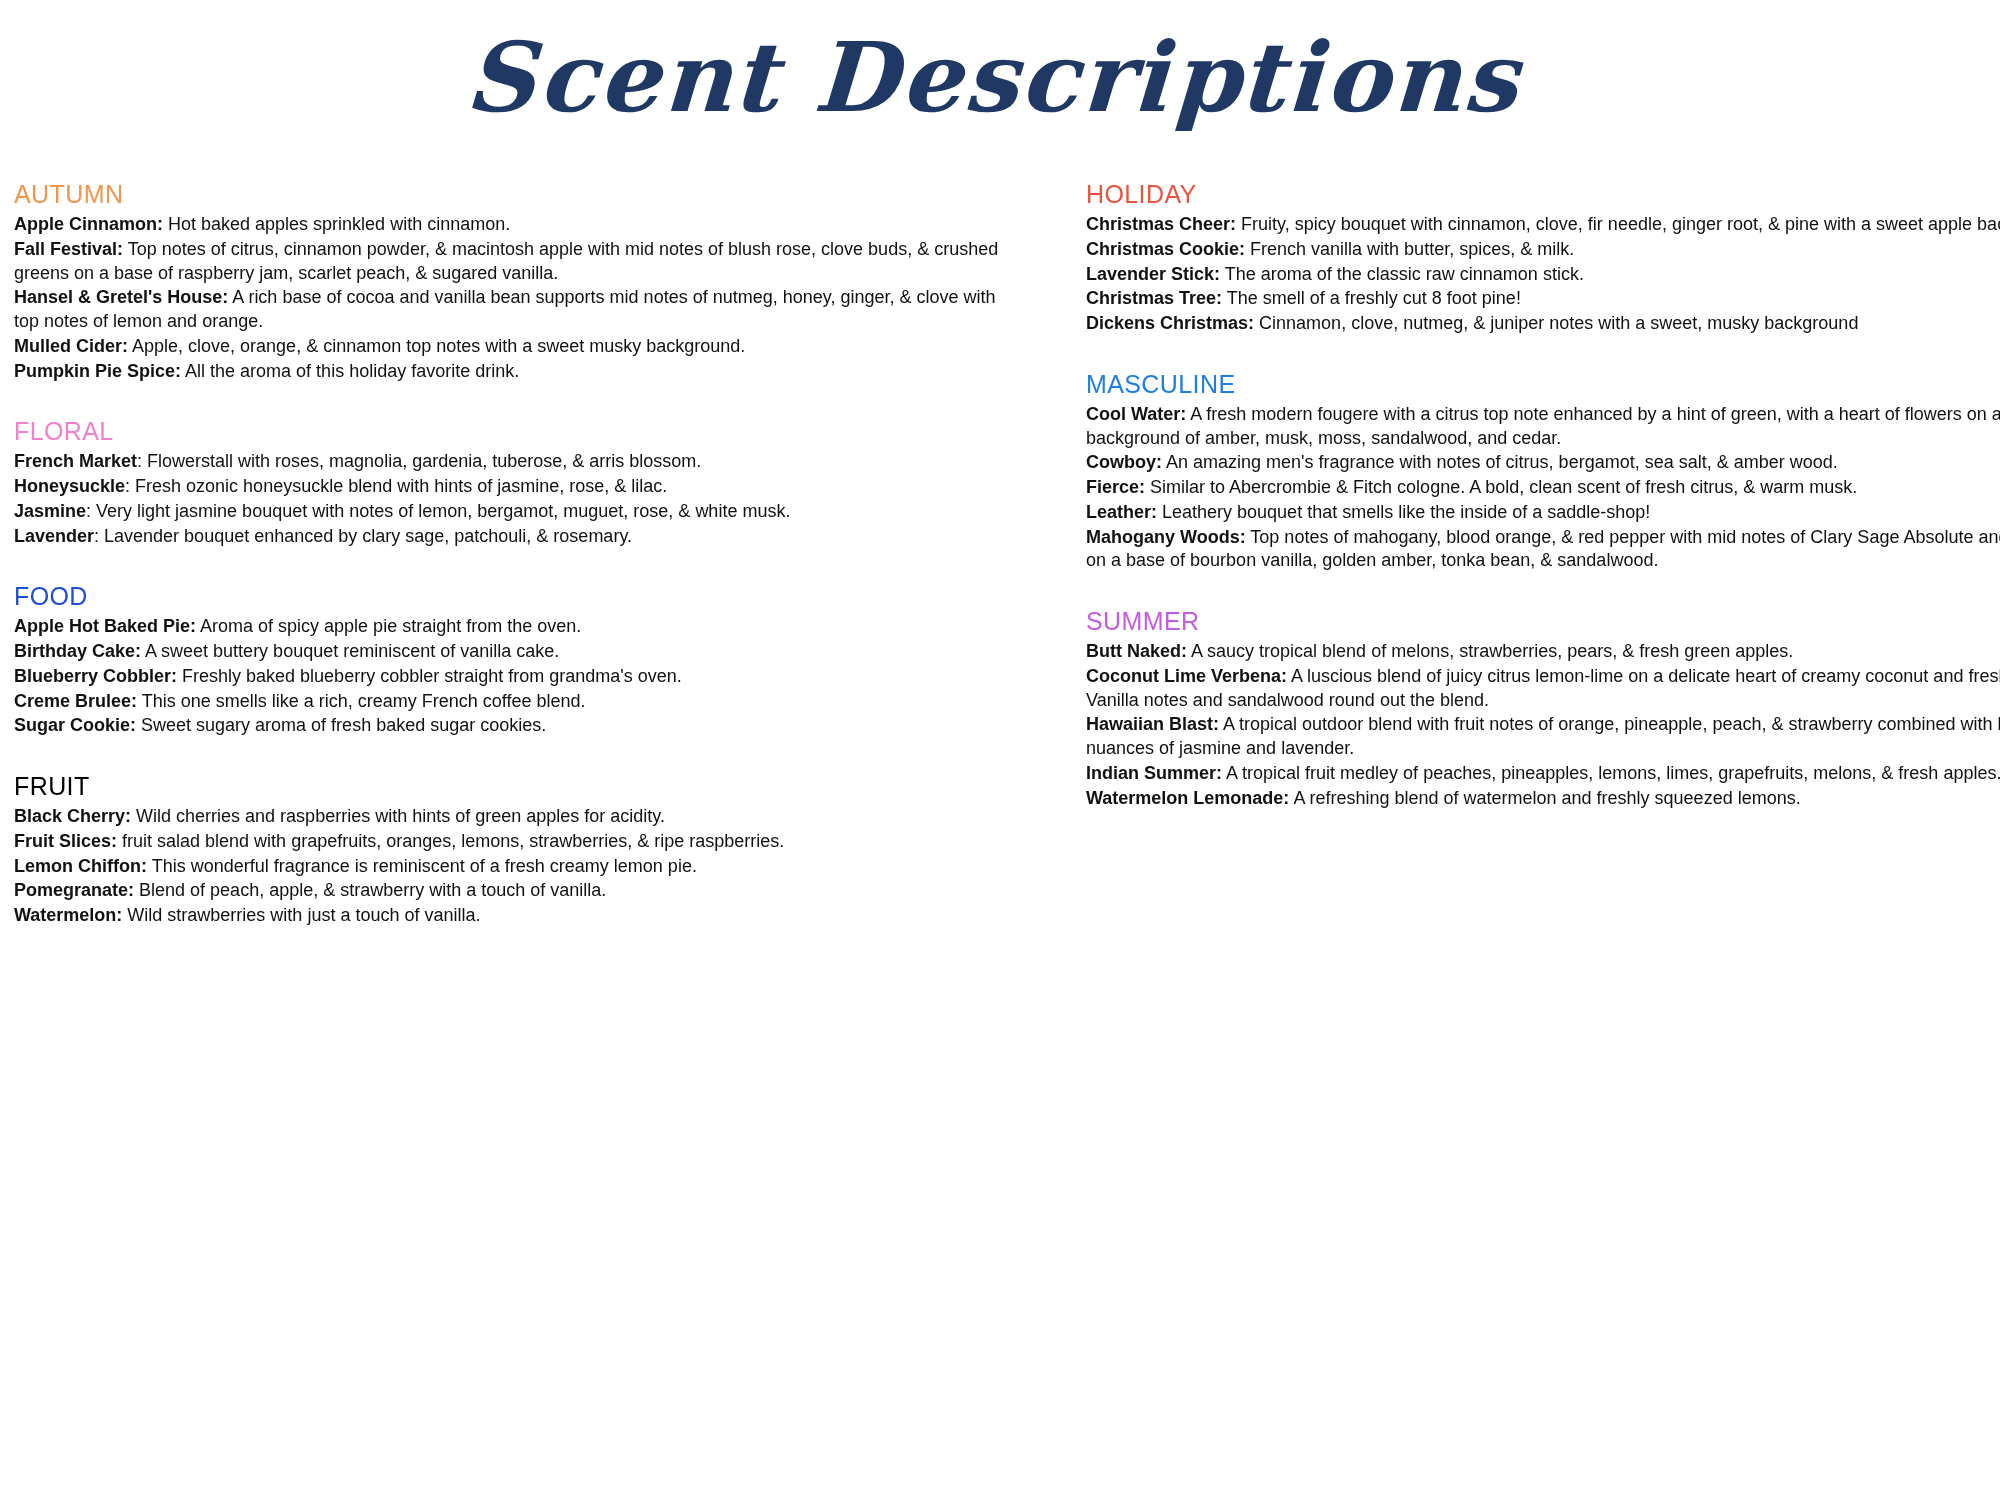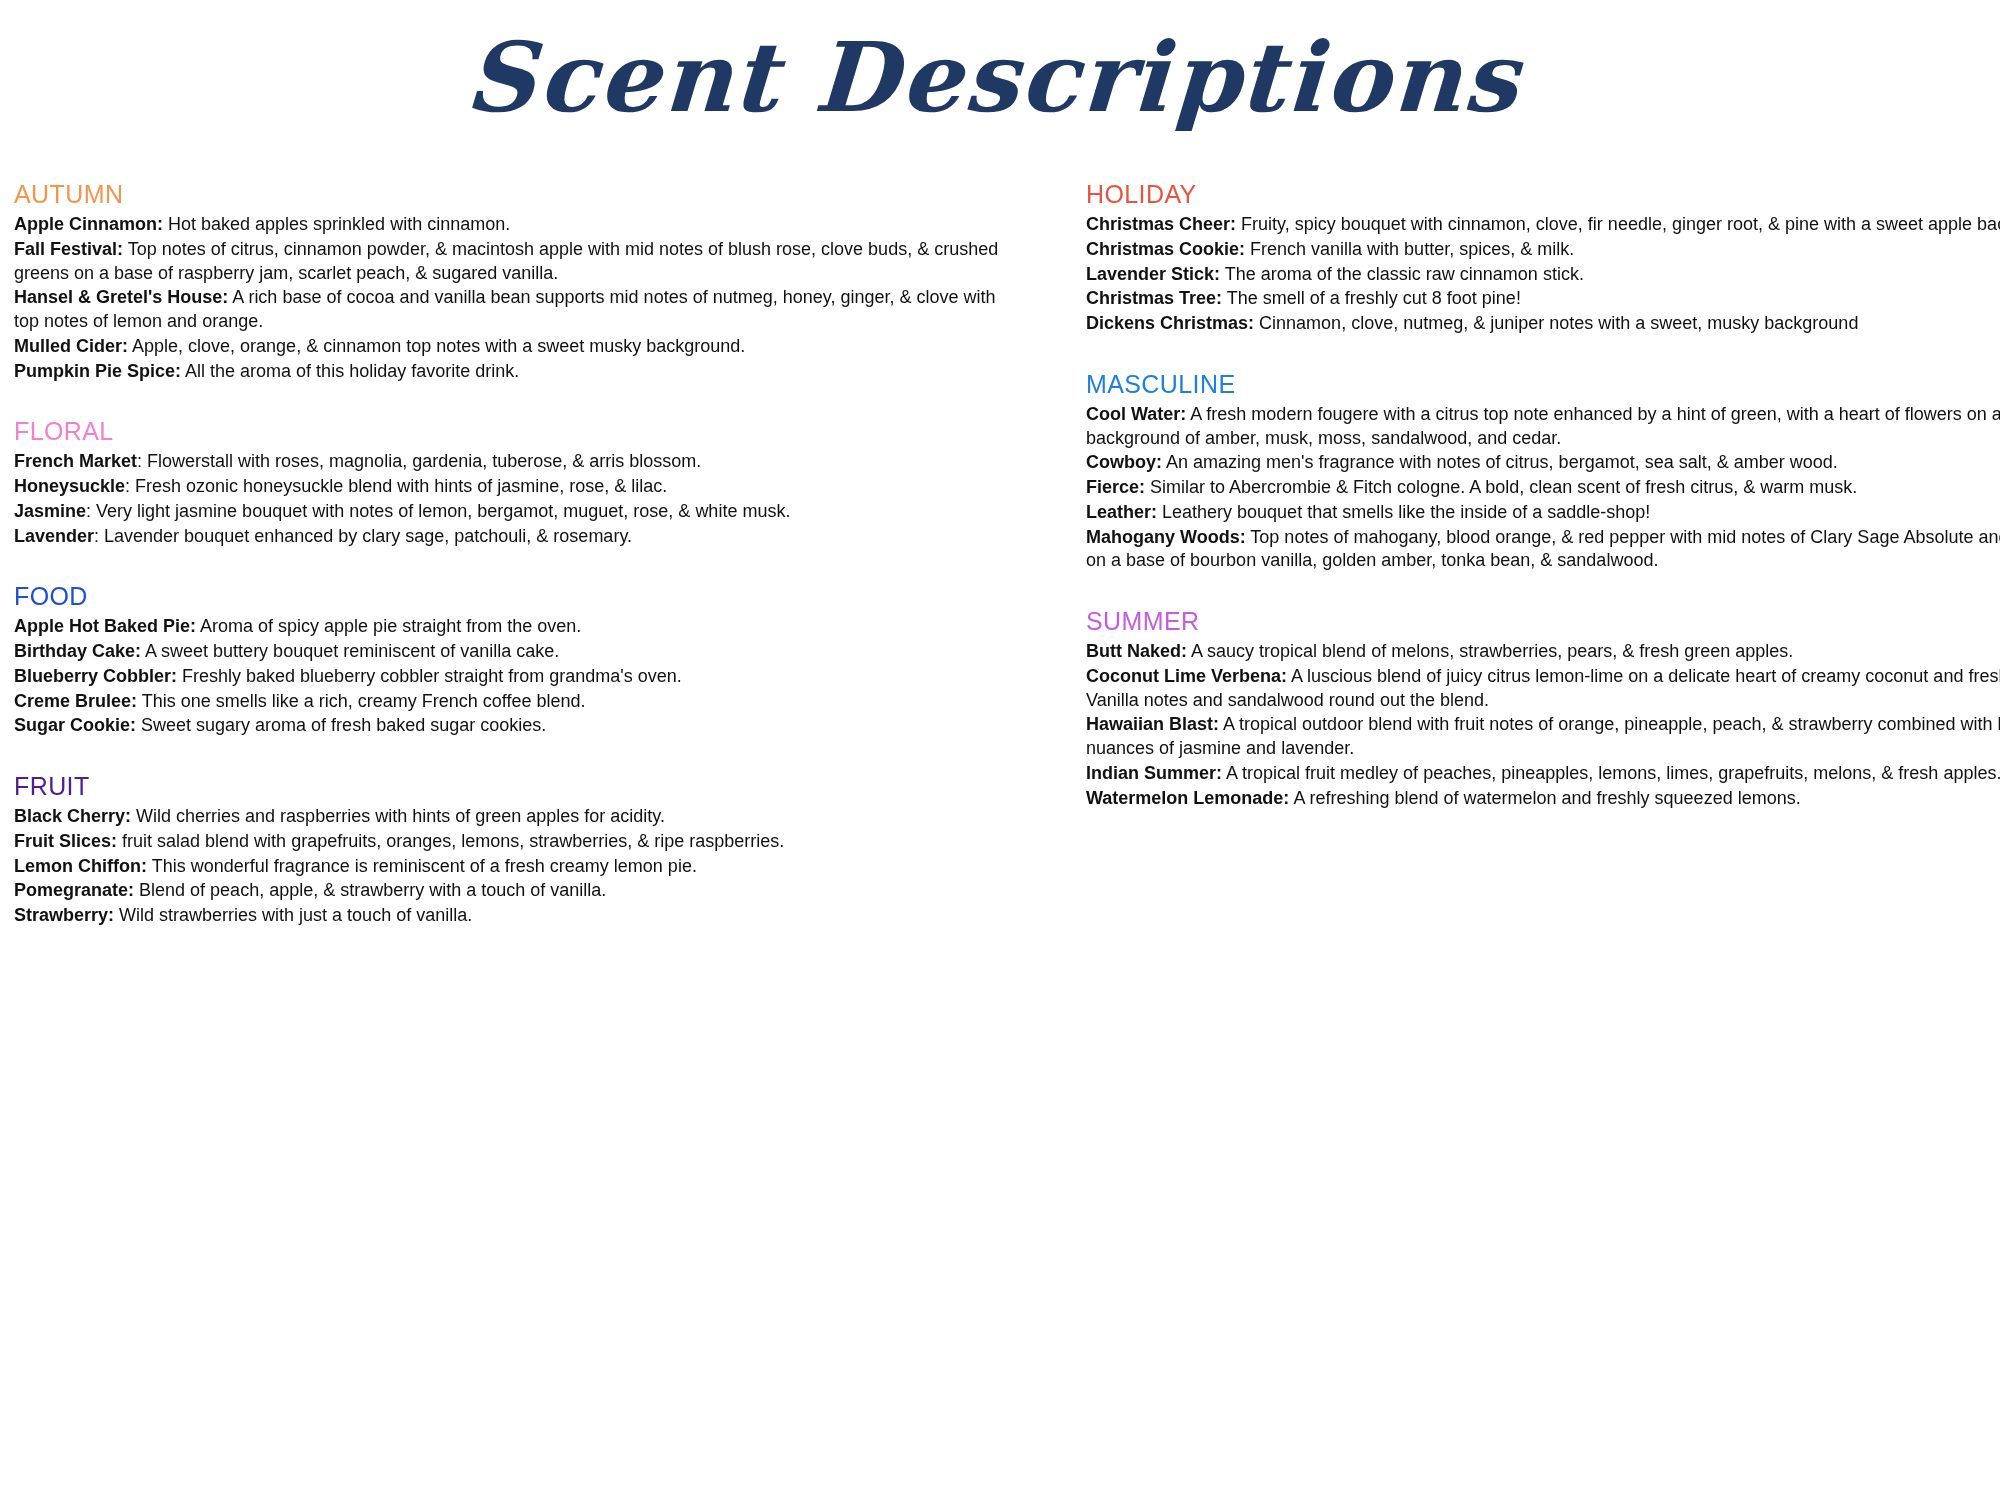--- a/index.html
+++ b/index.html
@@ -107,26 +107,26 @@
         </div>
         <div class="category">
           <div class="cat-title" style="color: #1d4ed8;">FOOD</div>
           <p class="entry"><span class="name">Apple Hot Baked Pie:</span><span class="desc"> Aroma of spicy apple pie straight from the oven.</span></p>
           <p class="entry"><span class="name">Birthday Cake:</span><span class="desc"> A sweet buttery bouquet reminiscent of vanilla cake.</span></p>
           <p class="entry"><span class="name">Blueberry Cobbler:</span><span class="desc"> Freshly baked blueberry cobbler straight from grandma's oven.</span></p>
           <p class="entry"><span class="name">Creme Brulee:</span><span class="desc"> This one smells like a rich, creamy French coffee blend.</span></p>
           <p class="entry"><span class="name">Sugar Cookie:</span><span class="desc"> Sweet sugary aroma of fresh baked sugar cookies.</span></p>
         </div>
         <div class="category">
-          <div class="cat-title" style="color: #4c1d95;">FRUIT</div>
+          <div class="cat-title" style="color: #000000;">FRUIT</div>
           <p class="entry"><span class="name">Black Cherry:</span><span class="desc"> Wild cherries and raspberries with hints of green apples for acidity.</span></p>
           <p class="entry"><span class="name">Fruit Slices:</span><span class="desc"> fruit salad blend with grapefruits, oranges, lemons, strawberries, &amp; ripe raspberries.</span></p>
           <p class="entry"><span class="name">Lemon Chiffon:</span><span class="desc"> This wonderful fragrance is reminiscent of a fresh creamy lemon pie.</span></p>
           <p class="entry"><span class="name">Pomegranate:</span><span class="desc"> Blend of peach, apple, &amp; strawberry with a touch of vanilla.</span></p>
-          <p class="entry"><span class="name">Strawberry:</span><span class="desc"> Wild strawberries with just a touch of vanilla.</span></p>
+          <p class="entry"><span class="name">Watermelon:</span><span class="desc"> Wild strawberries with just a touch of vanilla.</span></p>
         </div>
       </div>
     <div class="col right">
         <div class="category">
           <div class="cat-title" style="color: rgb(232, 84, 63);">HOLIDAY</div>
           <p class="entry"><span class="name">Christmas Cheer:</span><span class="desc"> Fruity, spicy bouquet with cinnamon, clove, fir needle, ginger root, &amp; pine with a sweet apple background.</span></p>
           <p class="entry"><span class="name">Christmas Cookie:</span><span class="desc"> French vanilla with butter, spices, &amp; milk.</span></p>
           <p class="entry"><span class="name">Lavender Stick:</span><span class="desc"> The aroma of the classic raw cinnamon stick.</span></p>
           <p class="entry"><span class="name">Christmas Tree:</span><span class="desc"> The smell of a freshly cut 8 foot pine!</span></p>
           <p class="entry"><span class="name">Dickens Christmas:</span><span class="desc"> Cinnamon, clove, nutmeg, &amp; juniper notes with a sweet, musky background</span></p>

